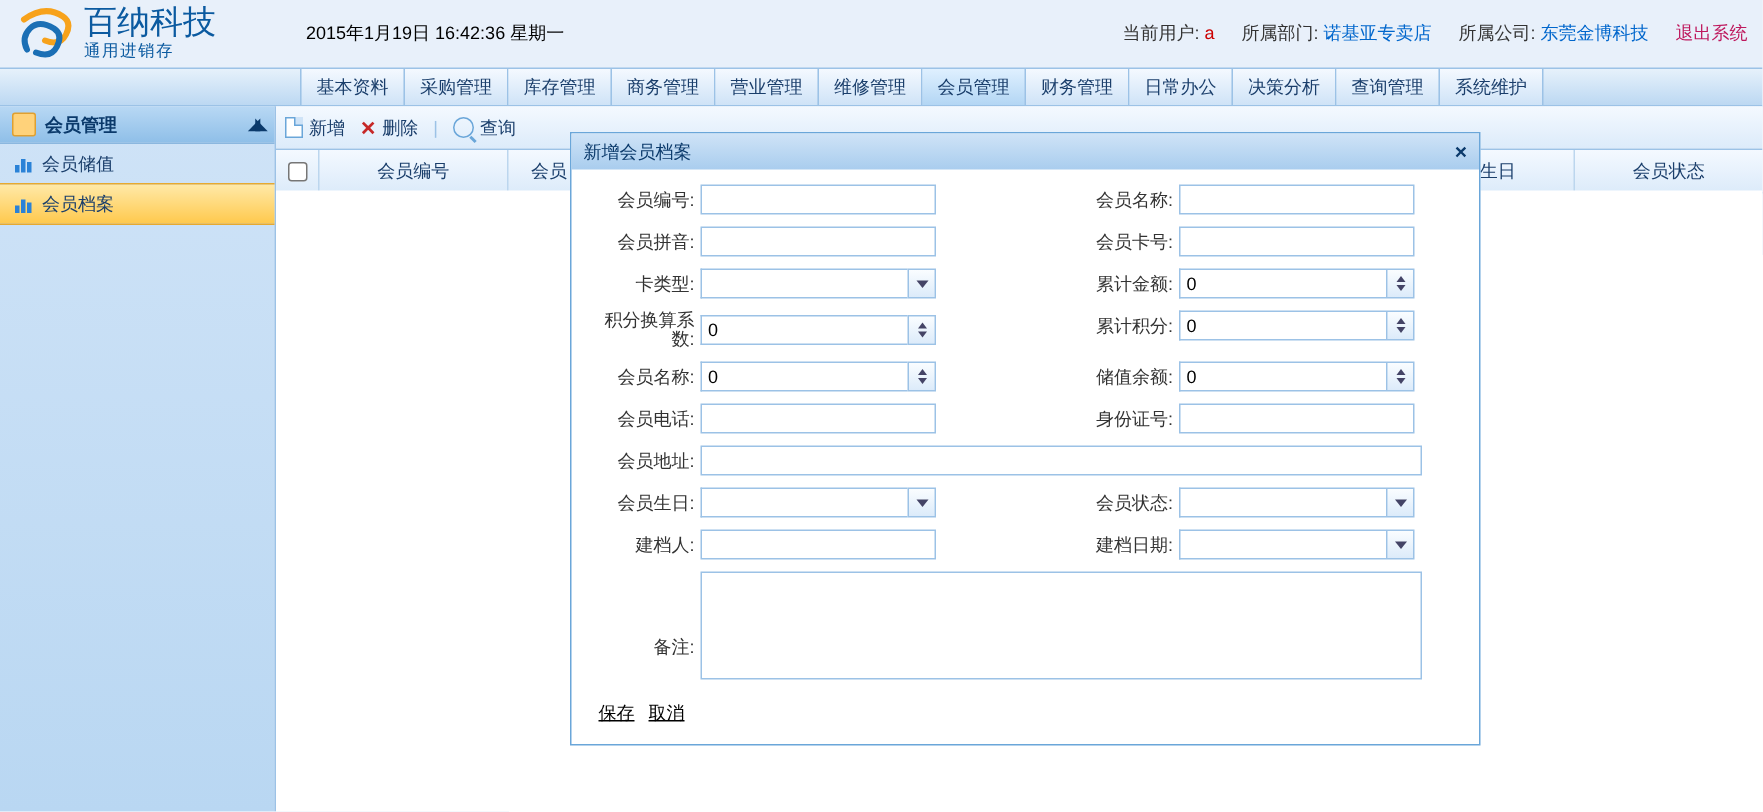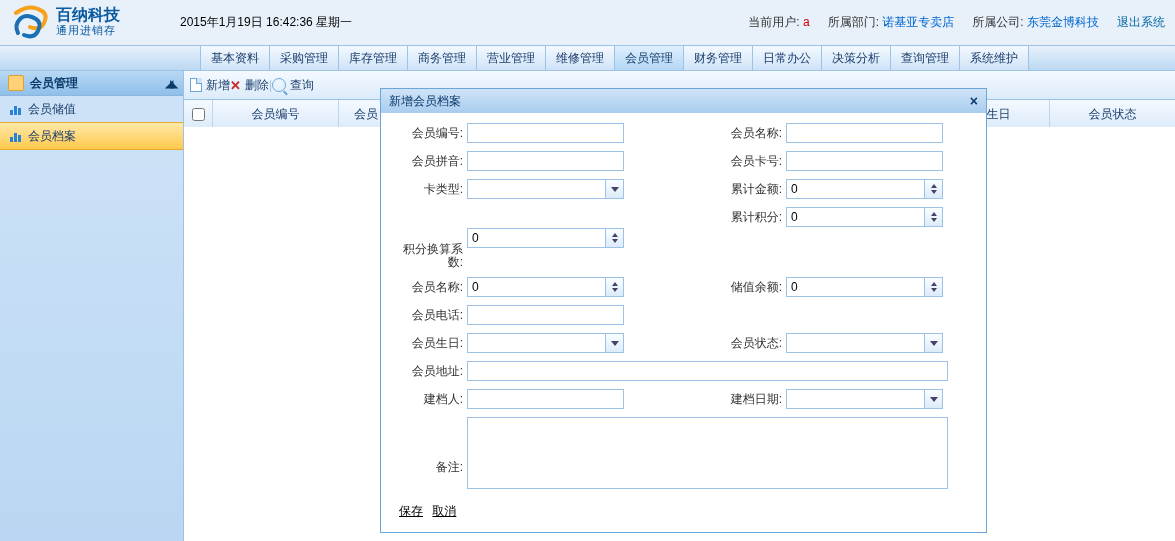--- a/index.html
+++ b/index.html
@@ -1,46 +1,46 @@
 <!DOCTYPE html>
 <html><head>
 <meta charset="utf-8">
 <style>
   html, body { margin:0; padding:0; font-family: Arial, "Microsoft YaHei", SimSun, sans-serif; font-size:12px; background:#e8f0fa; width:1175px; height:541px; overflow:hidden; }
   .topbar { height:45px; display:flex; align-items:center; padding:0 10px; }
   .logo { display:flex; align-items:center; gap:6px; }
   .logo-mark { width:40px; height:40px; position:relative; }
-  .logo-text { color:#0b5aa0; font-weight:bold; font-size:16px; line-height:1; }
+  .logo-text { color:#0b5aa0; font-weight:normal; font-size:22px; line-height:1; }
   .logo-sub  { color:#0b5aa0; font-size:11px; letter-spacing:1px; }
   .top-info { flex:1; display:flex; align-items:center; justify-content:flex-start; padding-left:60px; color:#000; }
   .top-right { display:flex; align-items:center; gap:18px; color:#333; }
   .top-right .lbl { color:#333; }
   .top-right .val-red { color:#c00; }
   .top-right .val-blue{ color:#0066cc; }
-  .logout { color:#0369a1; cursor:pointer; }
+  .logout { color:#be185d; cursor:pointer; }
   .menubar { background:#cfe3f7; border-top:1px solid #9cc2e6; border-bottom:1px solid #9cc2e6; height:26px; display:flex; align-items:stretch; padding-left:200px; box-sizing:border-box;
              background:linear-gradient(#e6f1fb,#bcd8f2);}
   .menu-item { width:68px; display:flex; align-items:center; justify-content:center; color:#1a3e6b; border-right:1px solid #9cc2e6; cursor:pointer; font-size:12px;
                background:linear-gradient(#f4f9ff,#cfe3f7);}
   .menu-item.first { border-left:1px solid #9cc2e6;}
   .menu-item.active { background:linear-gradient(#dff0ff,#b3d6f4); }
   .body { display:flex; position:relative; height:calc(541px - 45px - 26px); }
   .sidebar { width:184px; background:linear-gradient(#cfe3f7,#b9d7f2); border-right:1px solid #9cc2e6; box-sizing:border-box; }
   .side-head { height:24px; background:linear-gradient(#b8d8f4,#8fbfe8); border-bottom:1px solid #8bb7df; display:flex; align-items:center; padding:0 8px; color:#0b3a6b; font-weight:bold; position:relative;}
   .side-head .chev { position:absolute; right:8px; color:#0b3a6b; font-size:10px; letter-spacing:-3px;}
   .side-head .ic { width:14px; height:14px; background:#ffd27a; border:1px solid #e0a030; margin-right:6px; border-radius:2px; }
   .side-item { height:26px; display:flex; align-items:center; padding-left:10px; color:#1a3e6b; cursor:pointer;}
   .side-item .bars { width:12px; height:12px; margin-right:6px; display:inline-flex; flex-direction:row; gap:1px; align-items:flex-end;}
   .side-item .bars span { width:3px; background:#2a82d7;}
   .side-item .bars span:nth-child(1){height:5px;}
   .side-item .bars span:nth-child(2){height:9px;}
   .side-item .bars span:nth-child(3){height:7px;}
   .side-item.active { background:linear-gradient(#ffe9a8,#ffc94d); border:1px solid #e7a92f; border-left:none; border-right:none;}
   .content { flex:1; background:#fff; position:relative; }
-  .toolbar { height:28px; border-bottom:1px solid #9cc2e6; background:linear-gradient(#f4f9ff,#dcebfa); display:flex; align-items:center; padding:0 6px; }
+  .toolbar { height:28px; border-bottom:1px solid #9cc2e6; background:linear-gradient(#f4f9ff,#dcebfa); display:flex; align-items:center; padding:0 6px; gap:10px;}
   .toolbar .sep { color:#9cc2e6; }
   .toolbar .tbtn { display:flex; align-items:center; gap:4px; color:#1a3e6b; cursor:pointer;}
   .toolbar .ic-new { width:12px; height:14px; background:#fff; border:1px solid #6aa6d9; box-sizing:border-box; position:relative;}
   .toolbar .ic-new::after{content:""; position:absolute; right:-1px; top:-1px; width:5px; height:5px; background:#cfe3f7; border-left:1px solid #6aa6d9; border-bottom:1px solid #6aa6d9;}
   .toolbar .ic-del { color:#c62828; font-weight:bold; font-size:13px; }
   .toolbar .ic-search { width:12px; height:12px; border:1.5px solid #6aa6d9; border-radius:50%; position:relative;}
   .toolbar .ic-search::after{content:""; position:absolute; width:5px; height:1.5px; background:#6aa6d9; bottom:-2px; right:-3px; transform:rotate(45deg);}
   .gridhead { height:28px; background:linear-gradient(#f4f9ff,#dcebfa); border-bottom:1px solid #9cc2e6; display:flex;}
   .gridhead .cell { border-right:1px solid #bcd6ee; display:flex; align-items:center; justify-content:center; color:#1a3e6b;}
   .gridhead .chk { width:28px;}
@@ -49,21 +49,21 @@
   .gridhead .col.part { width:54px;}
   .gridbody { position:absolute; left:0; right:0; top:56px; bottom:0; background:#fff;}
   
   .modal { position:absolute; left:380px; top:88px; width:605px; background:#fff; border:1px solid #6aa6d9; box-shadow:none;}
   .modal-head { height:24px; background:linear-gradient(#cfe3f7,#a9cdee); color:#0b3a6b; display:flex; align-items:center; padding:0 8px; font-size:12px;}
   .modal-head .close { margin-left:auto; cursor:pointer; font-weight:bold; font-size:14px; color:#0b3a6b;}
   .modal-body { padding:10px 14px 8px 14px;}
   .frow { display:flex; align-items:flex-start; margin-bottom:8px;}
   .fcell { display:flex; align-items:center;}
   .flabel { width:72px; text-align:right; color:#333; padding-right:4px; box-sizing:border-box; line-height:1.2;}
-  .flabel.multi { line-height:1.1;margin-top:36px;}
+  .flabel.multi { line-height:1.1;}
   .ftext { width:157px; height:20px; border:1px solid #9cc2e6; box-sizing:border-box; padding:0 4px; font-size:12px;}
   .ftext.wide { width:481px;}
   .ftext.drop { width:138px; border-right:none;}
   .dropbtn, .spinbtn { width:19px; height:20px; border:1px solid #9cc2e6; background:linear-gradient(#fafdff,#dcebfa); box-sizing:border-box; display:flex; align-items:center; justify-content:center; cursor:pointer;}
   .dropbtn .tri { width:0;height:0;border-left:4px solid transparent;border-right:4px solid transparent;border-top:5px solid #446; }
   .spinbtn { flex-direction:column; padding:0;}
   .spinbtn .stri{ width:0;height:0;border-left:3px solid transparent;border-right:3px solid transparent;}
   .spinbtn .up{ border-bottom:4px solid #446; margin-bottom:2px;}
   .spinbtn .dn{ border-top:4px solid #446;}
   .gap { width:90px;}
@@ -255,20 +255,31 @@
           </div>
         </div>
     </div>
 
     <div class="frow">
       <div class="fcell">
           <div class="flabel">会员电话:</div>
           <input class="ftext" value="" style="">
         </div>
       <div class="gap"></div>
+      <div class="fcell">
+          <div class="flabel">身份证号:</div>
+          <input class="ftext" value="" style="">
+        </div>
+    </div>
+
+    <div class="frow">
+      <div class="fcell">
+          <div class="flabel">会员地址:</div>
+          <input class="ftext wide" value="" style="">
+        </div>
     </div>
 
     <div class="frow">
       <div class="fcell">
           <div class="flabel">会员生日:</div>
           <input class="ftext drop" value="" style="">
           <div class="dropbtn">
             <div class="tri"></div>
           </div>
         </div>
@@ -277,27 +288,20 @@
           <div class="flabel">会员状态:</div>
           <input class="ftext drop" value="" style="">
           <div class="dropbtn">
             <div class="tri"></div>
           </div>
         </div>
     </div>
 
     <div class="frow">
       <div class="fcell">
-          <div class="flabel">会员地址:</div>
-          <input class="ftext wide" value="" style="">
-        </div>
-    </div>
-
-    <div class="frow">
-      <div class="fcell">
           <div class="flabel">建档人:</div>
           <input class="ftext" value="" style="">
         </div>
       <div class="gap"></div>
       <div class="fcell">
           <div class="flabel">建档日期:</div>
           <input class="ftext drop" value="" style="">
           <div class="dropbtn">
             <div class="tri"></div>
           </div>

